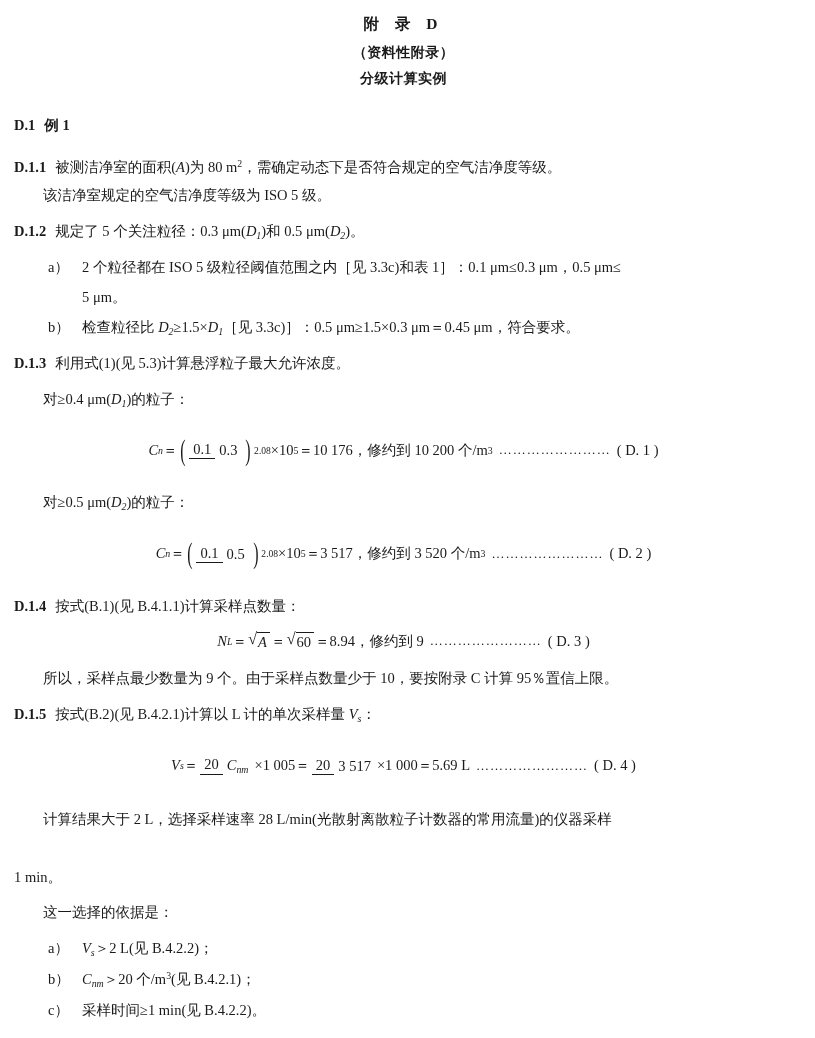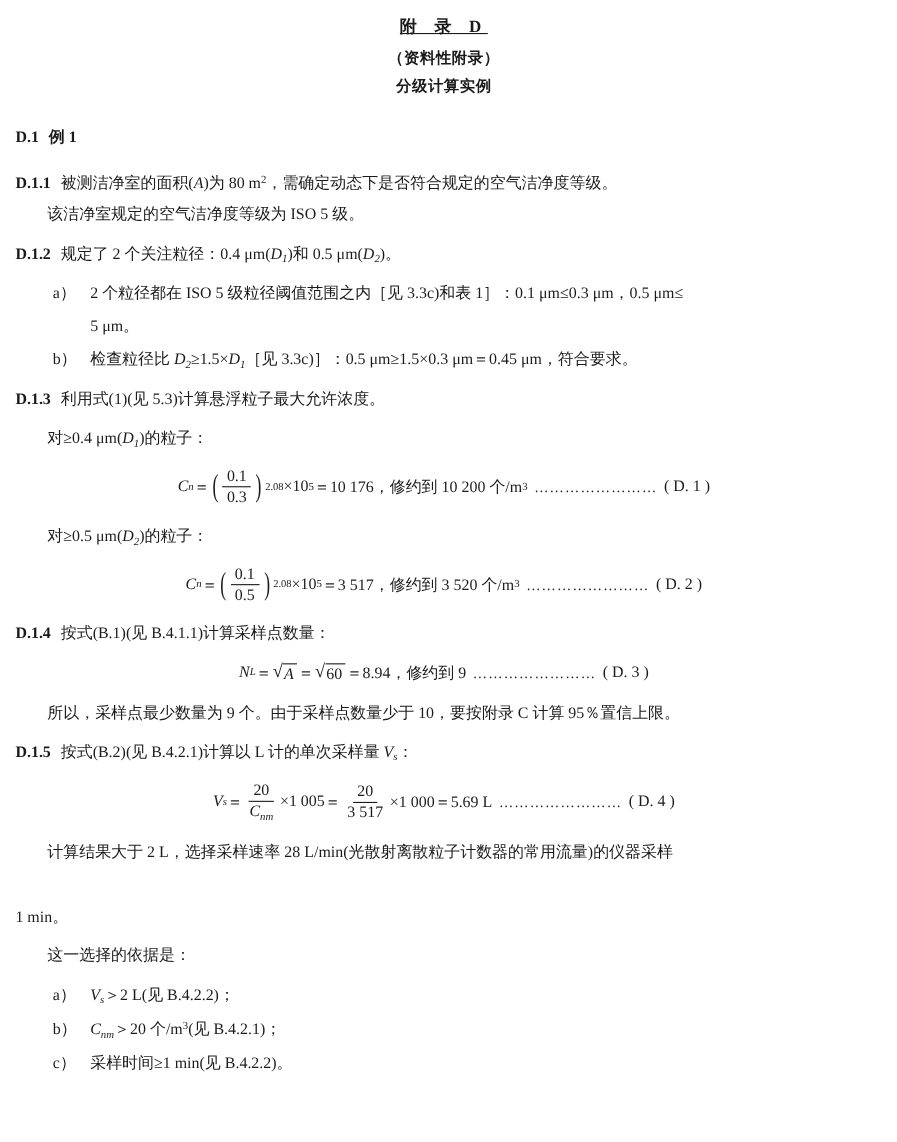--- a/index.html
+++ b/index.html
@@ -26,21 +26,20 @@
   
   .title-block {
     text-align: center;
     margin: 0 0 26px 0;
   }
   .title-main {
     font-weight: bold;
     font-size: 15.5px;
     letter-spacing: 6px;
     margin: 2px 0 9px 0;
-    text-decoration: underline;
   }
   .title-sub {
     font-weight: bold;
     font-size: 14px;
     margin: 0 0 8px 0;
     letter-spacing: 0.5px;
   }
   .title-sub2 {
     font-weight: bold;
     font-size: 14px;
@@ -129,24 +128,24 @@
     vertical-align: -0.32em;
     font-style: italic;
   }
   .sup {
     font-size: 0.68em;
     vertical-align: 0.52em;
     font-style: normal;
   }
   .frac {
     display: inline-flex;
-    flex-direction: column;
-    align-items: center;
+    flex-direction: row;
+    align-items: flex-start;
     vertical-align: middle;
-    margin: 0 2px;
+    margin: 16px 2px;
     line-height: 1.12;
   }
   .frac .n {
     border-bottom: 1px solid #1a1a1a;
     padding: 0 4px 1px 4px;
   }
   .frac .d {
     padding: 1px 4px 0 4px;
   }
   .paren-big {
@@ -198,21 +197,21 @@
     </div>
 
     <div class="clause">
       <span class="num">D.1.1</span>
       <span class="body"><span>被测洁净室的面积(</span><var>A</var><span>)为 80 m</span><span class="sup">2</span><span>，需确定动态下是否符合规定的空气洁净度等级。</span></span>
     </div>
     <div class="cont tight">该洁净室规定的空气洁净度等级为 ISO 5 级。</div>
 
     <div class="clause">
       <span class="num">D.1.2</span>
-      <span class="body"><span>规定了 2 个关注粒径：0.4 μm(</span><var>D</var><span class="sub">1</span><span>)和 0.5 μm(</span><var>D</var><span class="sub">2</span><span>)。</span></span>
+      <span class="body"><span>规定了 5 个关注粒径：0.3 μm(</span><var>D</var><span class="sub">1</span><span>)和 0.5 μm(</span><var>D</var><span class="sub">2</span><span>)。</span></span>
     </div>
 
     <div class="sub-list">
       <div class="sub-item">
         <span class="lbl">a）</span>
         <span class="txt">
           <span>2 个粒径都在 ISO 5 级粒径阈值范围之内［见 3.3c)和表 1］：0.1 μm≤0.3 μm，0.5 μm≤</span>
           <span style="display:block; padding-top:7px;">5 μm。</span>
         </span>
       </div>

